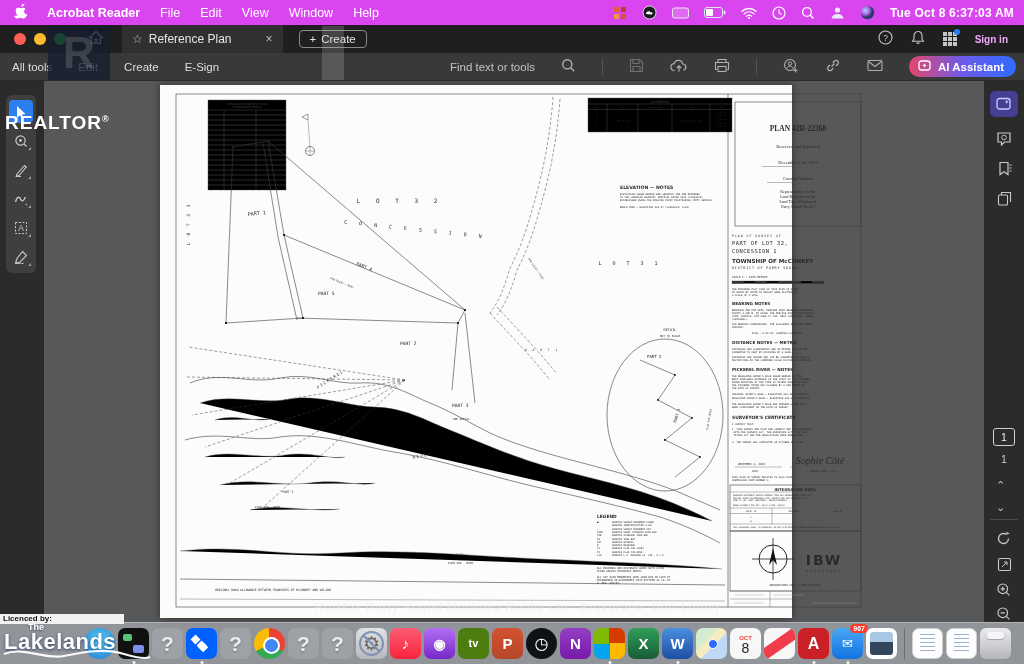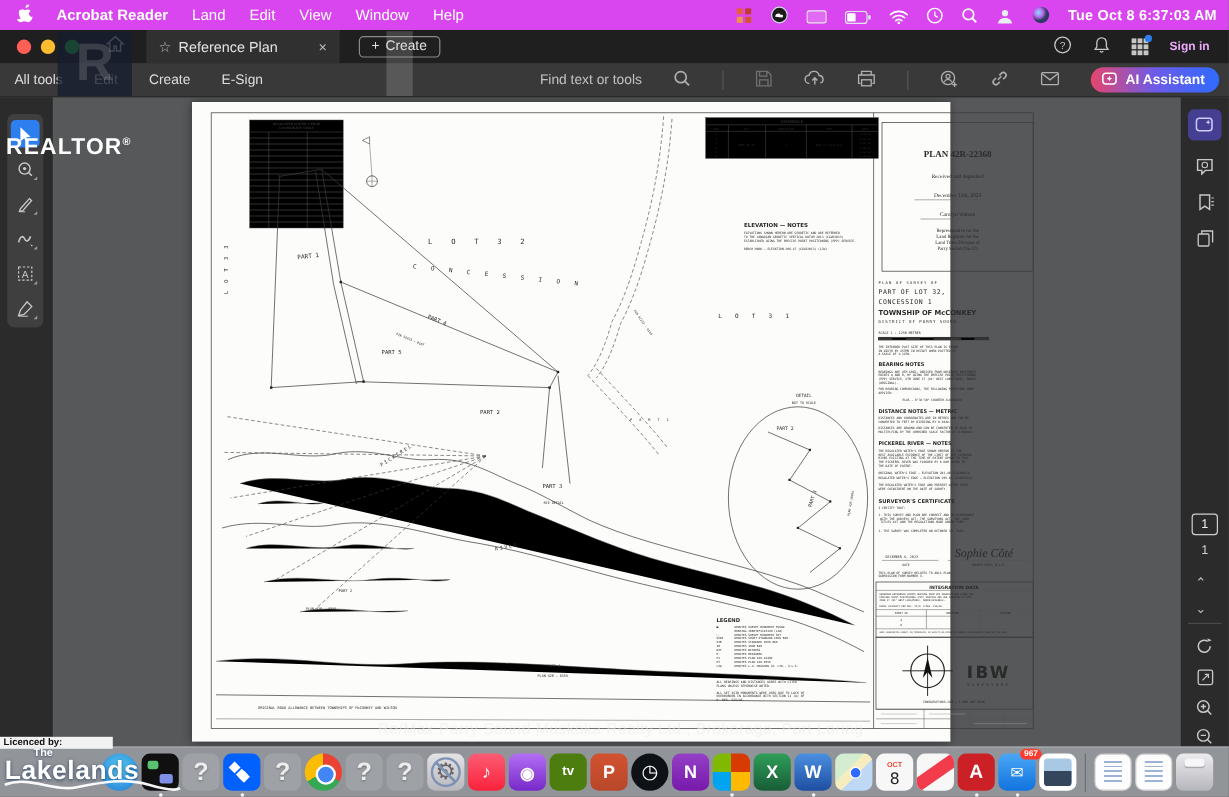--- a/index.html
+++ b/index.html
@@ -2,21 +2,21 @@
 <html><head>
 <meta charset="utf-8">
 <style>
   * { margin:0; padding:0; box-sizing:border-box; }
   html,body { width:1024px; height:664px; overflow:hidden; background:#565859; font-family:"Liberation Sans",sans-serif; }
 
   
   #menubar { position:absolute; left:0; top:0; width:1024px; height:25px; background:#d946ef; display:flex; align-items:center; color:#fff; font-size:12.5px; z-index:40; }
   #menubar .left { display:flex; align-items:center; gap:20px; padding-left:14px; }
   #menubar .appname { font-weight:bold; }
-  #menubar .right { margin-left:auto; display:flex; align-items:flex-end; gap:15px; padding-right:10px; }
+  #menubar .right { margin-left:auto; display:flex; align-items:center; gap:15px; padding-right:10px; }
   #menubar .mi { display:flex; align-items:center; }
   #clock-text { font-size:12px; font-weight:600; letter-spacing:.2px; }
 
   
   #titlebar { position:absolute; left:0; top:25px; width:1024px; height:28px; background:#1f1f1f; display:flex; align-items:center; color:#d8d8d8; z-index:30; }
   .tl { width:12px; height:12px; border-radius:50%; margin-right:8px; }
   #tab { display:flex; align-items:center; gap:6px; background:#303030; height:28px; padding:0 10px; margin-left:18px; font-size:12px; color:#e4e4e4; }
   #tab .star { color:#bbb; font-size:12px; }
   #tab .close { color:#bbb; margin-left:28px; font-size:12px; }
   #create-btn { margin-left:16px; border:1px solid #8a8a8a; border-radius:4px; color:#e4e4e4; font-size:11.5px; padding:2px 10px; display:flex; gap:5px; align-items:center; }
@@ -114,39 +114,39 @@
   .ic-mail { background:linear-gradient(#4aa6f5,#1173de); }
   .ic-mail .glyph { font-size:13px; font-weight:normal; }
   .ic-photos { background:#fff; }
   .ic-photos::after { content:""; position:absolute; inset:4px; border-radius:3px; background:linear-gradient(#a9c8e4 0 45%,#33465c 45% 100%); }
   .ic-stack1,.ic-stack2 { background:#fdfdfd; border:1px solid #cfcfcf; }
   .ic-stack1::after,.ic-stack2::after { content:""; position:absolute; inset:5px 7px; background:repeating-linear-gradient(#9db3d6 0 1.5px,transparent 1.5px 4px); }
   .ic-trash { background:linear-gradient(#ececef,#b5b5bc); border-radius:6px; }
   .ic-trash::after { content:""; position:absolute; left:7px; top:4px; width:17px; height:7px; background:#f6f6f8; border-radius:3px; box-shadow:0 1px 1px rgba(0,0,0,.25); }
 
   
-  #licenced { position:absolute; left:0; top:614px; width:94px; height:10px; background:#f2f2f2; color:#111; font-size:8px; font-weight:bold; padding-left:3px; z-index:62; line-height:10px; }
+  #licenced { position:absolute; left:0; top:614px; width:124px; height:10px; background:#f2f2f2; color:#111; font-size:8px; font-weight:bold; padding-left:3px; z-index:62; line-height:10px; }
   #lakelands { position:absolute; left:2px; top:624px; width:170px; z-index:62; color:#fff; }
   #lakelands .the { position:absolute; left:26px; top:-2px; font-size:9px; font-weight:bold; text-shadow:0 1px 2px rgba(0,30,80,.6); }
   #lakelands .word { position:absolute; left:2px; top:5px; font-size:22px; font-weight:bold; letter-spacing:.5px; text-shadow:0 1px 3px rgba(0,30,80,.7); font-family:"Liberation Sans",sans-serif; }
   #lakelands svg { position:absolute; left:0; top:24px; }
 </style>
 </head>
 <body>
 
 <div id="menubar">
   <div class="left">
     <span>
       <svg width="13" height="15" viewBox="0 0 13 15">
           <path fill="#fff" d="M9.5 0c.1 1-.3 1.9-.9 2.6-.6.7-1.6 1.2-2.5 1.1-.1-.9.4-1.9 1-2.5C7.7.5 8.7 0 9.5 0zM12.6 11c-.4 1-.6 1.4-1.2 2.2-.8 1.2-1.9 2.6-3.2 2.6-1.2 0-1.5-.8-3.1-.8-1.6 0-2 .8-3.2.8C.6 15.8-.4 14.5-1.2 13.3" transform="translate(1.2 -1.2)"></path>
           <path fill="#fff" d="M6.4 4.4c1 0 1.9.6 2.5.6.6 0 1.7-.7 2.9-.6.5 0 2 .2 2.9 1.6-.1 0-1.7 1-1.7 3 0 2.3 2 3.1 2.1 3.1 0 .1-.3 1.1-1 2.2-.6.9-1.3 1.9-2.3 1.9-1 0-1.3-.6-2.5-.6s-1.5.6-2.5.6c-1 0-1.8-1-2.4-1.9C3.1 12.6 2.2 10 2.2 7.6c0-2.5 1.7-3.2 3.2-3.2z" transform="scale(.78) translate(0 .5)"></path>
         </svg>
     </span>
     <span class="appname">Acrobat Reader</span>
-    <span>Land</span>
+    <span>File</span>
     <span>Edit</span>
     <span>View</span>
     <span>Window</span>
     <span>Help</span>
   </div>
   <div class="right">
     <span class="mi">
         <svg width="14" height="14">
           <rect x="1" y="1" width="5" height="5" fill="#e85d3a"></rect>
           <rect x="8" y="1" width="5" height="5" fill="#c23b2e"></rect>

